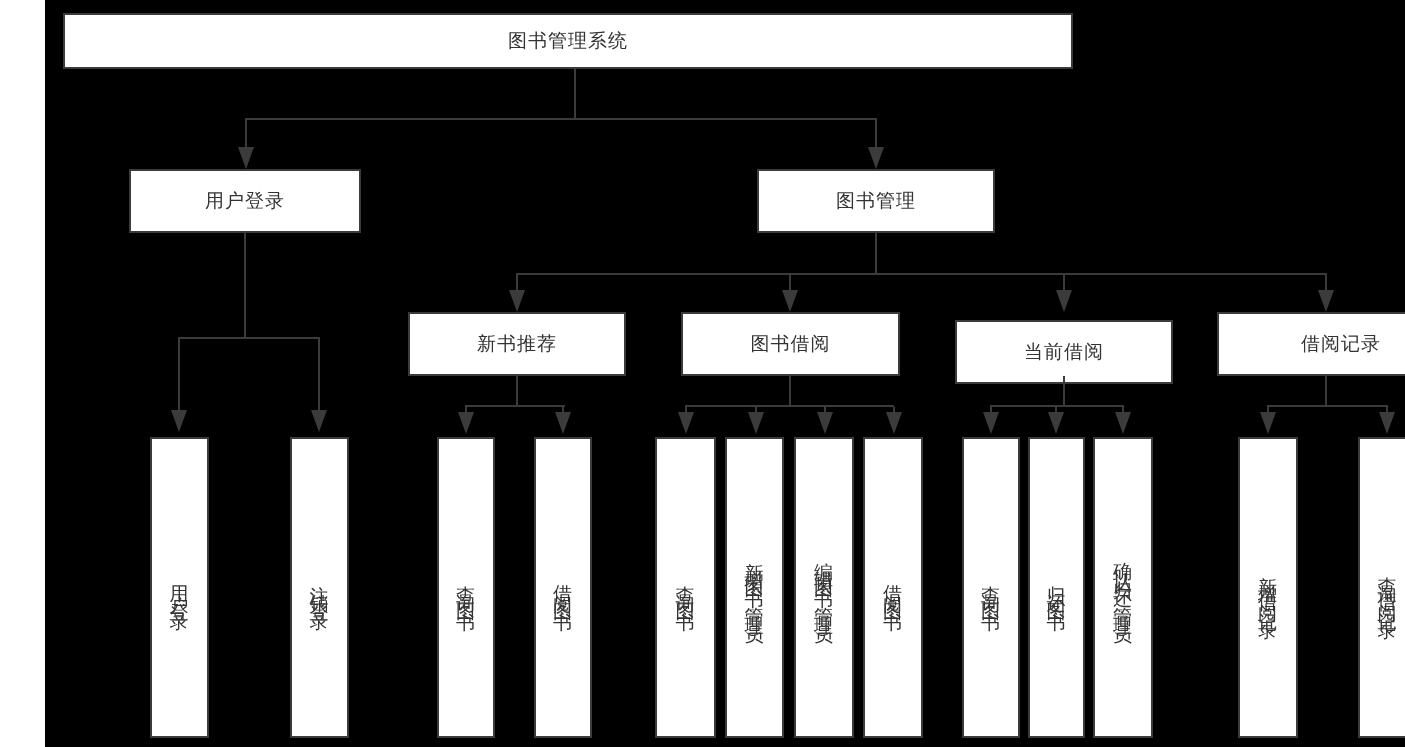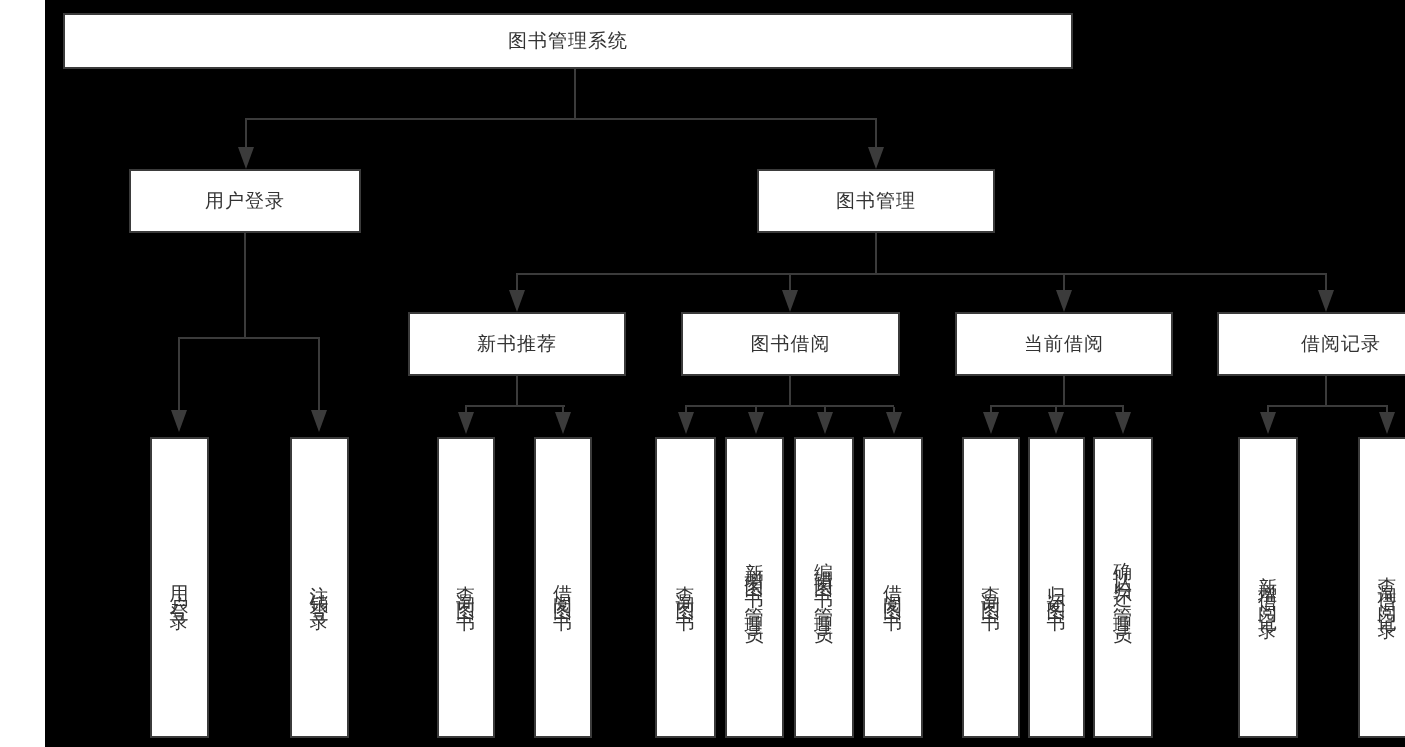--- a/index.html
+++ b/index.html
@@ -89,21 +89,21 @@
   <div class="vline" style="left:744px; top:275px; height:15px;"></div>
   <div class="vline" style="left:1018px; top:275px; height:15px;"></div>
   <div class="vline" style="left:1280px; top:275px; height:15px;"></div>
   <div class="ah" style="left:464px; top:290px;"></div>
   <div class="ah" style="left:737px; top:290px;"></div>
   <div class="ah" style="left:1011px; top:290px;"></div>
   <div class="ah" style="left:1273px; top:290px;"></div>
 
   <div class="box hbox" style="left:636px; top:312px; width:219px; height:64px;">图书借阅</div>
   <div class="box hbox" style="left:363px; top:312px; width:218px; height:64px;">新书推荐</div>
-  <div class="box hbox" style="left:910px; top:312px; width:218px; height:64px;">当前借阅</div>
+  <div class="box hbox" style="left:910px; top:320px; width:218px; height:64px;">当前借阅</div>
   <div class="box hbox" style="left:1172px; top:312px; width:248px; height:64px;">借阅记录</div>
 
   <div class="vline" style="left:471px; top:376px; height:29px;"></div>
   <div class="hline" style="left:420px; top:405px; width:100px;"></div>
   <div class="vline" style="left:420px; top:407px; height:5px;"></div>
   <div class="vline" style="left:517px; top:407px; height:5px;"></div>
   <div class="ah" style="left:413px; top:412px;"></div>
   <div class="ah" style="left:510px; top:412px;"></div>
 
   <div class="vline" style="left:744px; top:376px; height:29px;"></div>

